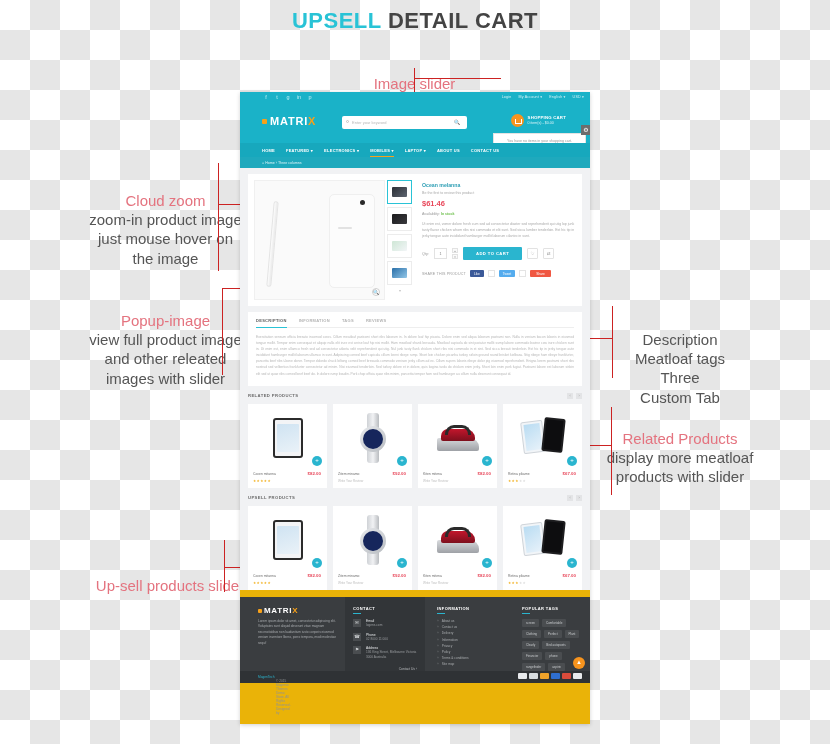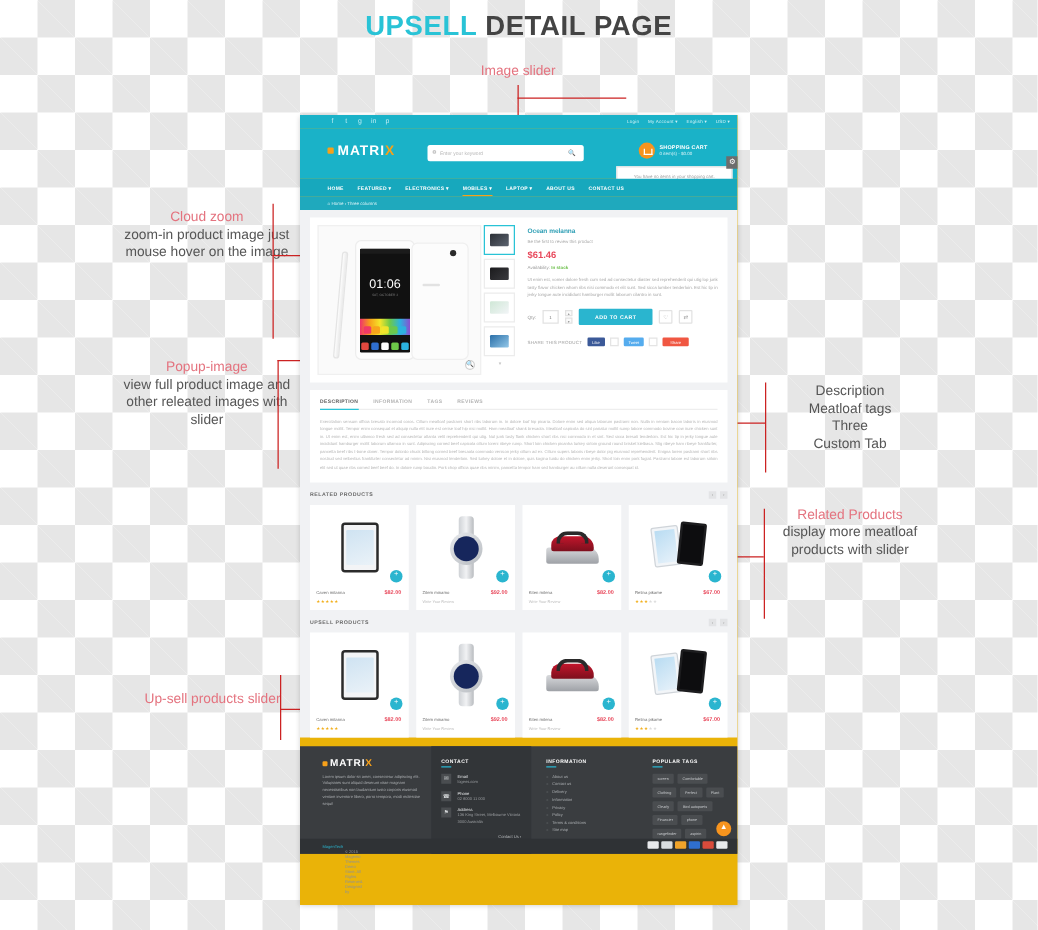--- a/index.html
+++ b/index.html
@@ -17,21 +17,21 @@
 
   
   #page-title {
     position:absolute; left:0; top:8px; width:830px; text-align:center;
     font-size:22px; font-weight:bold; letter-spacing:0.5px;
   }
   #page-title .t1 { color:#29c3d6; }
   #page-title .t2 { color:#444444; }
 
   
-  .anno { position:absolute; font-size:11px; line-height:1.28; color:#555; }
+  .anno { position:absolute; font-size:15px; line-height:1.28; color:#555;margin-top:24px; }
   .anno .hl { color:#e4737f; }
   .anno.center { text-align:center; }
   .lead { position:absolute; background:#cc2222; }
   .lead.h { height:1px; }
   .lead.v { width:1px; }
   .dot { position:absolute; width:5px; height:5px; border-radius:50%; background:#e03b3b; }
 
   
   #mock {
     position:absolute; left:240px; top:92px; width:350px; height:632px;
@@ -264,21 +264,21 @@
   .copy span { position:absolute; left:18px; top:4px; font-size:3.2px; color:#8f9295; }
   .copy span a { color:#2ab5cf; }
   .pays { position:absolute; right:8px; top:2.5px; display:flex; gap:2px; }
   .pays i { display:block; width:9px; height:6px; border-radius:1px; }
 </style>
 </head>
 <body>
 
 <div id="page-title">
   <span class="t1">UPSELL</span>
-  <span class="t2">DETAIL PAGE</span>
+  <span class="t2">DETAIL CART</span>
 </div>
 
 <div class="anno center" style="left:352px; top:50px; width:125px;">
   <span class="hl">Image slider</span>
 </div>
 <div class="lead v" style="left:414px; top:68px; height:110px;"></div>
 <div class="lead h" style="left:414px; top:78px; width:87px;"></div>
 <div class="dot" style="left:412px; top:176px;"></div>
 
 <div class="anno center" style="left:88px; top:167px; width:155px;">
@@ -377,42 +377,20 @@
   <div class="crumb">
     <span>⌂ Home  ›  Three columns</span>
   </div>
 
   <div class="pbody">
 
     <div class="prod">
       <div class="gal">
         <div class="mainimg">
           <div class="stylus"></div>
-          <div class="tablet">
-            <div class="scr">
-              <div class="bar"></div>
-              <div class="clk">01<i>:</i>06</div>
-              <div class="dt">SAT, OCTOBER 3</div>
-              <div class="rainbow"></div>
-              <div class="icr">
-                <i style="background:#f0336c"></i>
-                  <i style="background:#f7a11a"></i>
-                <i style="background:#f5e52a"></i>
-                  <i style="background:#6dc949"></i>
-                <i style="background:#2bb3e0"></i>
-              </div>
-              <div class="dock">
-                <i style="background:#e2483f"></i>
-                  <i style="background:#2f6fd0"></i>
-                <i style="background:#ffffff"></i>
-                  <i style="background:#6dc949"></i>
-                <i style="background:#2bb3e0"></i>
-              </div>
-            </div>
-          </div>
           <div class="tabback">
             <div class="cam"></div>
               <div class="lg"></div>
           </div>
           <div class="zoomicon">🔍</div>
         </div>
         <div class="thumbs">
           <div class="thumb sel">
             <div class="sh" style="background:linear-gradient(140deg,#2b2f36,#5d6470);"></div>
           </div>

